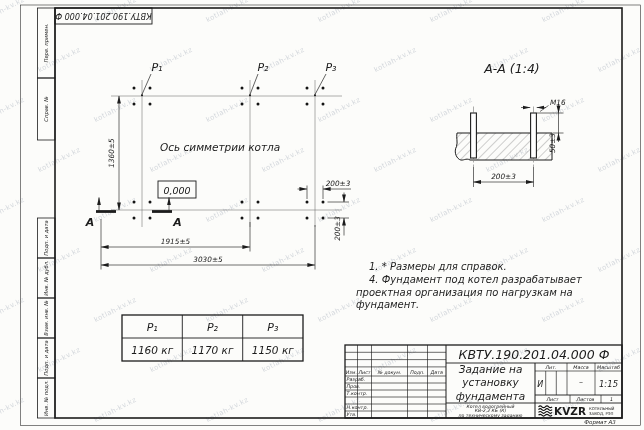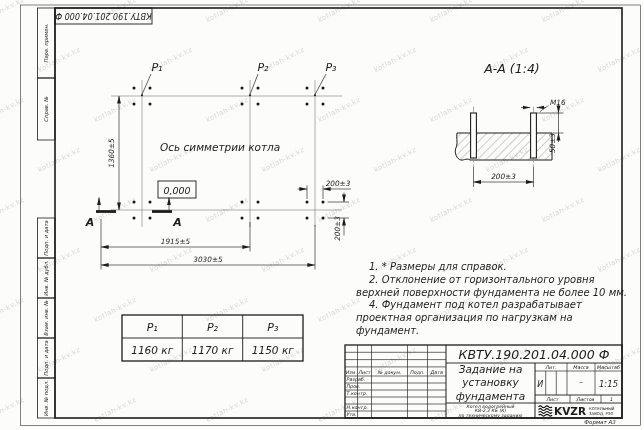--- a/index.html
+++ b/index.html
@@ -331,17 +331,16 @@
         <path d="M538.5,415.2 q1.7,-1.8 3.4,0 q1.7,1.8 3.4,0 q1.7,-1.8 3.4,0 q1.7,1.8 3.4,0"></path>
       </g>
       <text class="ts up bold" font-size="10.5" x="554" y="414.8">KVZR</text>
       <text class="ts up s39" x="589" y="409.6">КОТЕЛЬНЫЙ</text>
       <text class="ts up s39" x="589" y="414.6">ЗАВОД, РЭП</text>
     </g>
   </svg>
 
   <div class="notes">
     <div class="note">1. * Размеры для справок.</div>
-    <div class="note">2. Отклонение от горизонтального уровня верхней поверхности фундамента не более 10 мм.</div>
     <div class="note">4. Фундамент под котел разрабатывает проектная организация по нагрузкам на фундамент.</div>
   </div>
 
 </div>
 
 </body></html>

